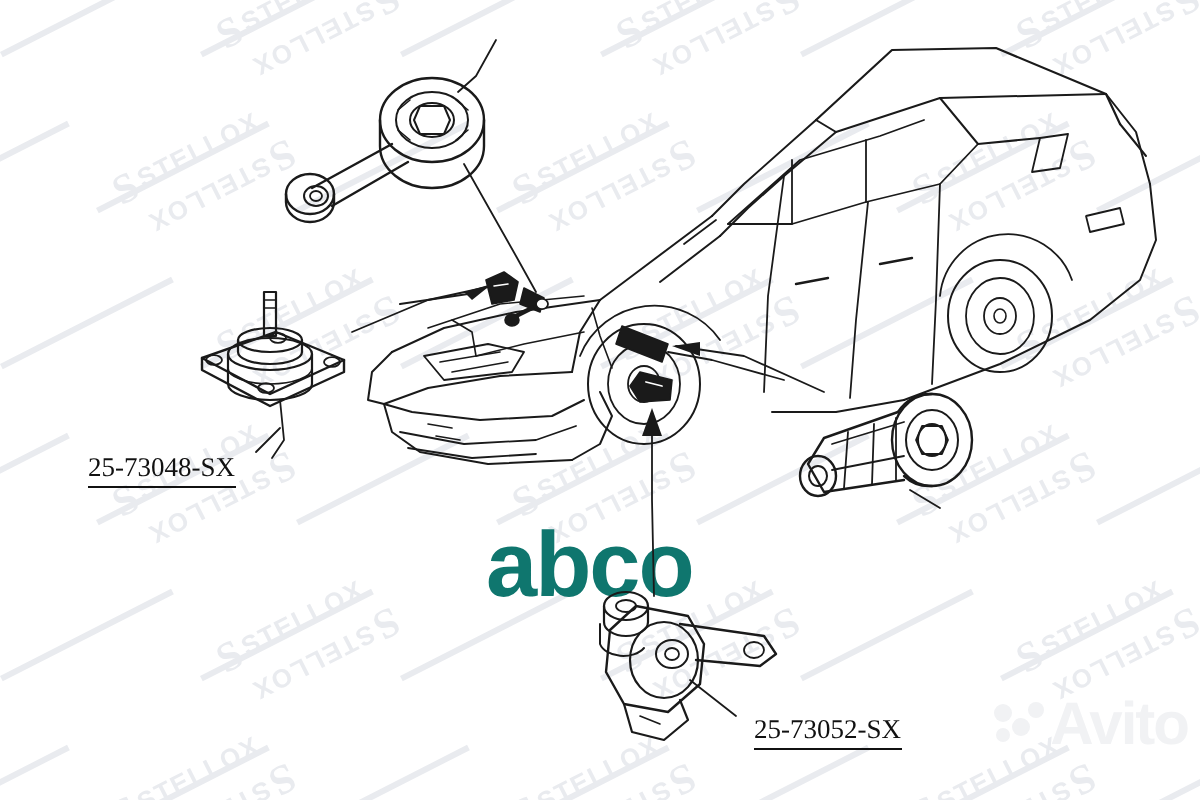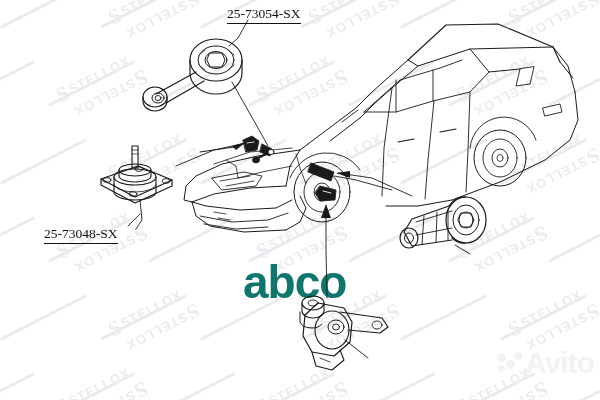--- a/index.html
+++ b/index.html
@@ -370,19 +370,19 @@
         <path d="M327 298 L326 250 L326 206"></path>
         <path d="M321 218 L326 204 L331 218 Z" fill="#1a1a1a" stroke="none"></path>
 
         <path d="M345 340 L368 358"></path>
 
         <path d="M334 176 L356 180 L392 190" stroke-width="0.9"></path>
       </g>
     </g>
   </svg>
 
-  <div class="lbl ul" style="left:227px;top:6px;">25-73054-SX</div>
 
   <div class="lbl ul" style="left:44px;top:226px;">25-73048-SX</div>
 
 
+  <div class="lbl ul" style="left:377px;top:357px;">25-73052-SX</div>
 
 </div>
 
 </body></html>

